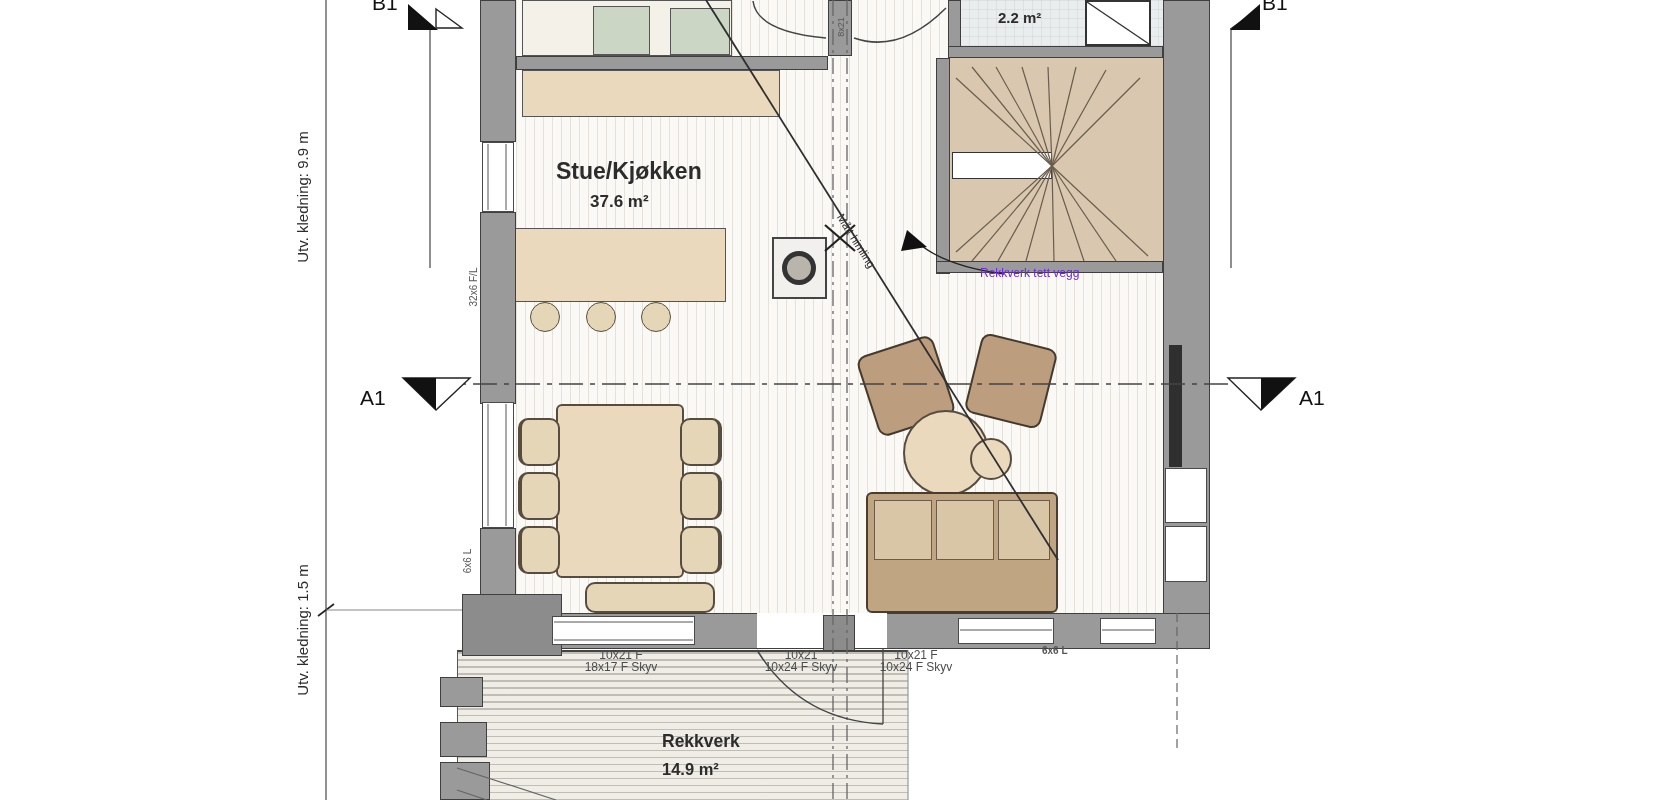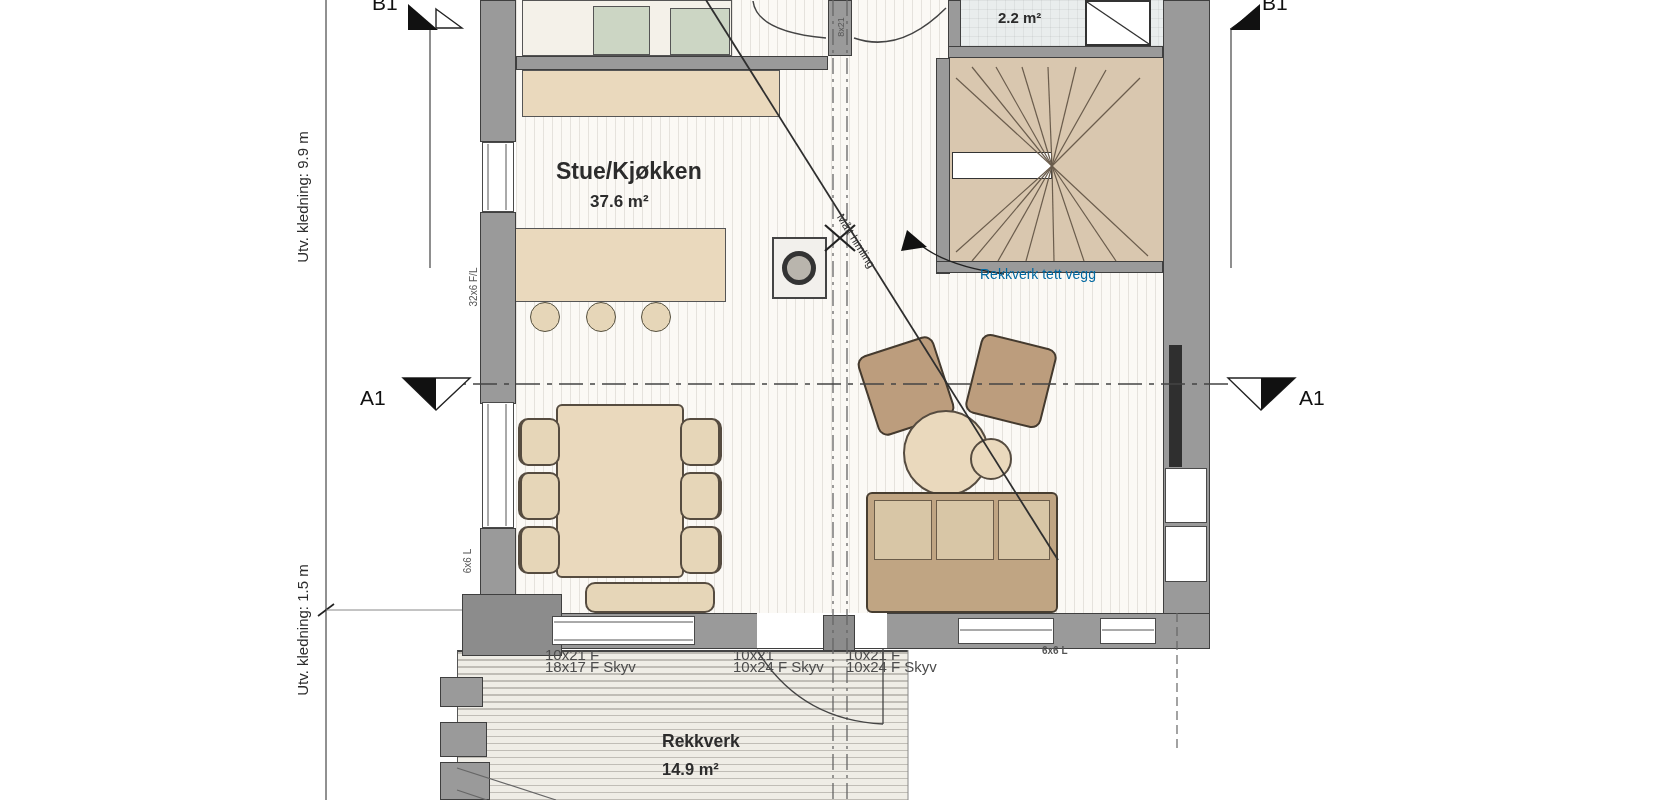--- a/index.html
+++ b/index.html
@@ -23,21 +23,21 @@
   .tbl{background:var(--counter,#ead9bd);border:2px solid #564c40;border-radius:6px;}
   .arm{background:var(--armchair,#bc9d7d);border:2.5px solid #443a2e;border-radius:10px;}
   .stairfloor{background:var(--stair,#d9c7af);}
   .wcfloor{background-color:var(--wcfloor,#e9eded);
     background-image:repeating-linear-gradient(90deg, rgba(0,0,0,.05) 0 1px, transparent 1px 9px),
                      repeating-linear-gradient(180deg, rgba(0,0,0,.05) 0 1px, transparent 1px 9px);}
   .lbl{position:absolute;color:#2c2c2c;line-height:1.25;}
   .ctr{text-align:left;font-weight:bold;}
   .rot{transform:translate(-50%,-50%) rotate(-90deg);white-space:nowrap;}
   .marker{font-size:21px;color:#111;}
-  .wlab{font-size:15px;line-height:12px;color:#4c4c4c;white-space:nowrap;}
+  .wlab{font-size:12px;line-height:12px;color:#4c4c4c;text-align:center;white-space:nowrap;}
   svg{position:absolute;left:0;top:0;pointer-events:none;}
 </style>
 </head>
 <body>
 
 <div id="plan">
 
   <div class="abs floor" style="left:516px;top:0;width:647px;height:613px;"></div>
   <div class="abs wcfloor" style="left:960px;top:0;width:203px;height:46px;"></div>
   <div class="abs stairfloor" style="left:950px;top:58px;width:213px;height:204px;"></div>
@@ -169,21 +169,21 @@
     </g>
     <g>
       <polygon points="1258,9 1232,28 1258,28" fill="#fff" stroke="#222" stroke-width="1.4"></polygon>
       <polygon points="1260,4 1230,30 1260,30" fill="#111"></polygon>
     </g>
   </svg>
 
   <div class="lbl ctr" style="left:556px;top:157px;width:205px;font-size:23px;">Stue/Kjøkken</div>
   <div class="lbl ctr" style="left:590px;top:183px;width:205px;font-size:17px;margin-top:8px;">37.6 m²</div>
   <div class="lbl ctr" style="left:998px;top:9px;width:100px;font-size:15px;">2.2 m²</div>
-  <div class="lbl" style="left:980px;top:266px;width:190px;font-size:14px;color:#0369a1;">Rekkverk tett vegg</div>
+  <div class="lbl" style="left:980px;top:266px;width:190px;font-size:12px;color:#6d28d9;">Rekkverk tett vegg</div>
   <div class="lbl ctr" style="left:662px;top:731px;width:152px;font-size:17.5px;">Rekkverk</div>
   <div class="lbl ctr" style="left:662px;top:759px;width:152px;font-size:16.5px;">14.9 m²</div>
   <div class="lbl rot" style="left:303px;top:197px;font-size:15px;">Utv. kledning: 9.9 m</div>
   <div class="lbl rot" style="left:303px;top:630px;font-size:15px;">Utv. kledning: 1.5 m</div>
   <div class="lbl rot" style="left:474px;top:287px;font-size:10px;color:#555;">32x6 F/L</div>
   <div class="lbl rot" style="left:468px;top:561px;font-size:10px;color:#555;">6x6 L</div>
   <div class="lbl rot" style="left:842px;top:27px;font-size:9px;color:#555;">8x21</div>
   <div class="lbl" style="left:856px;top:241px;font-size:11.5px;color:#333;transform:translate(-50%,-50%) rotate(58deg);white-space:nowrap;">Målt himling</div>
   <div class="lbl marker" style="left:360px;top:385px;">A1</div>
   <div class="lbl marker" style="left:1299px;top:385px;">A1</div>

